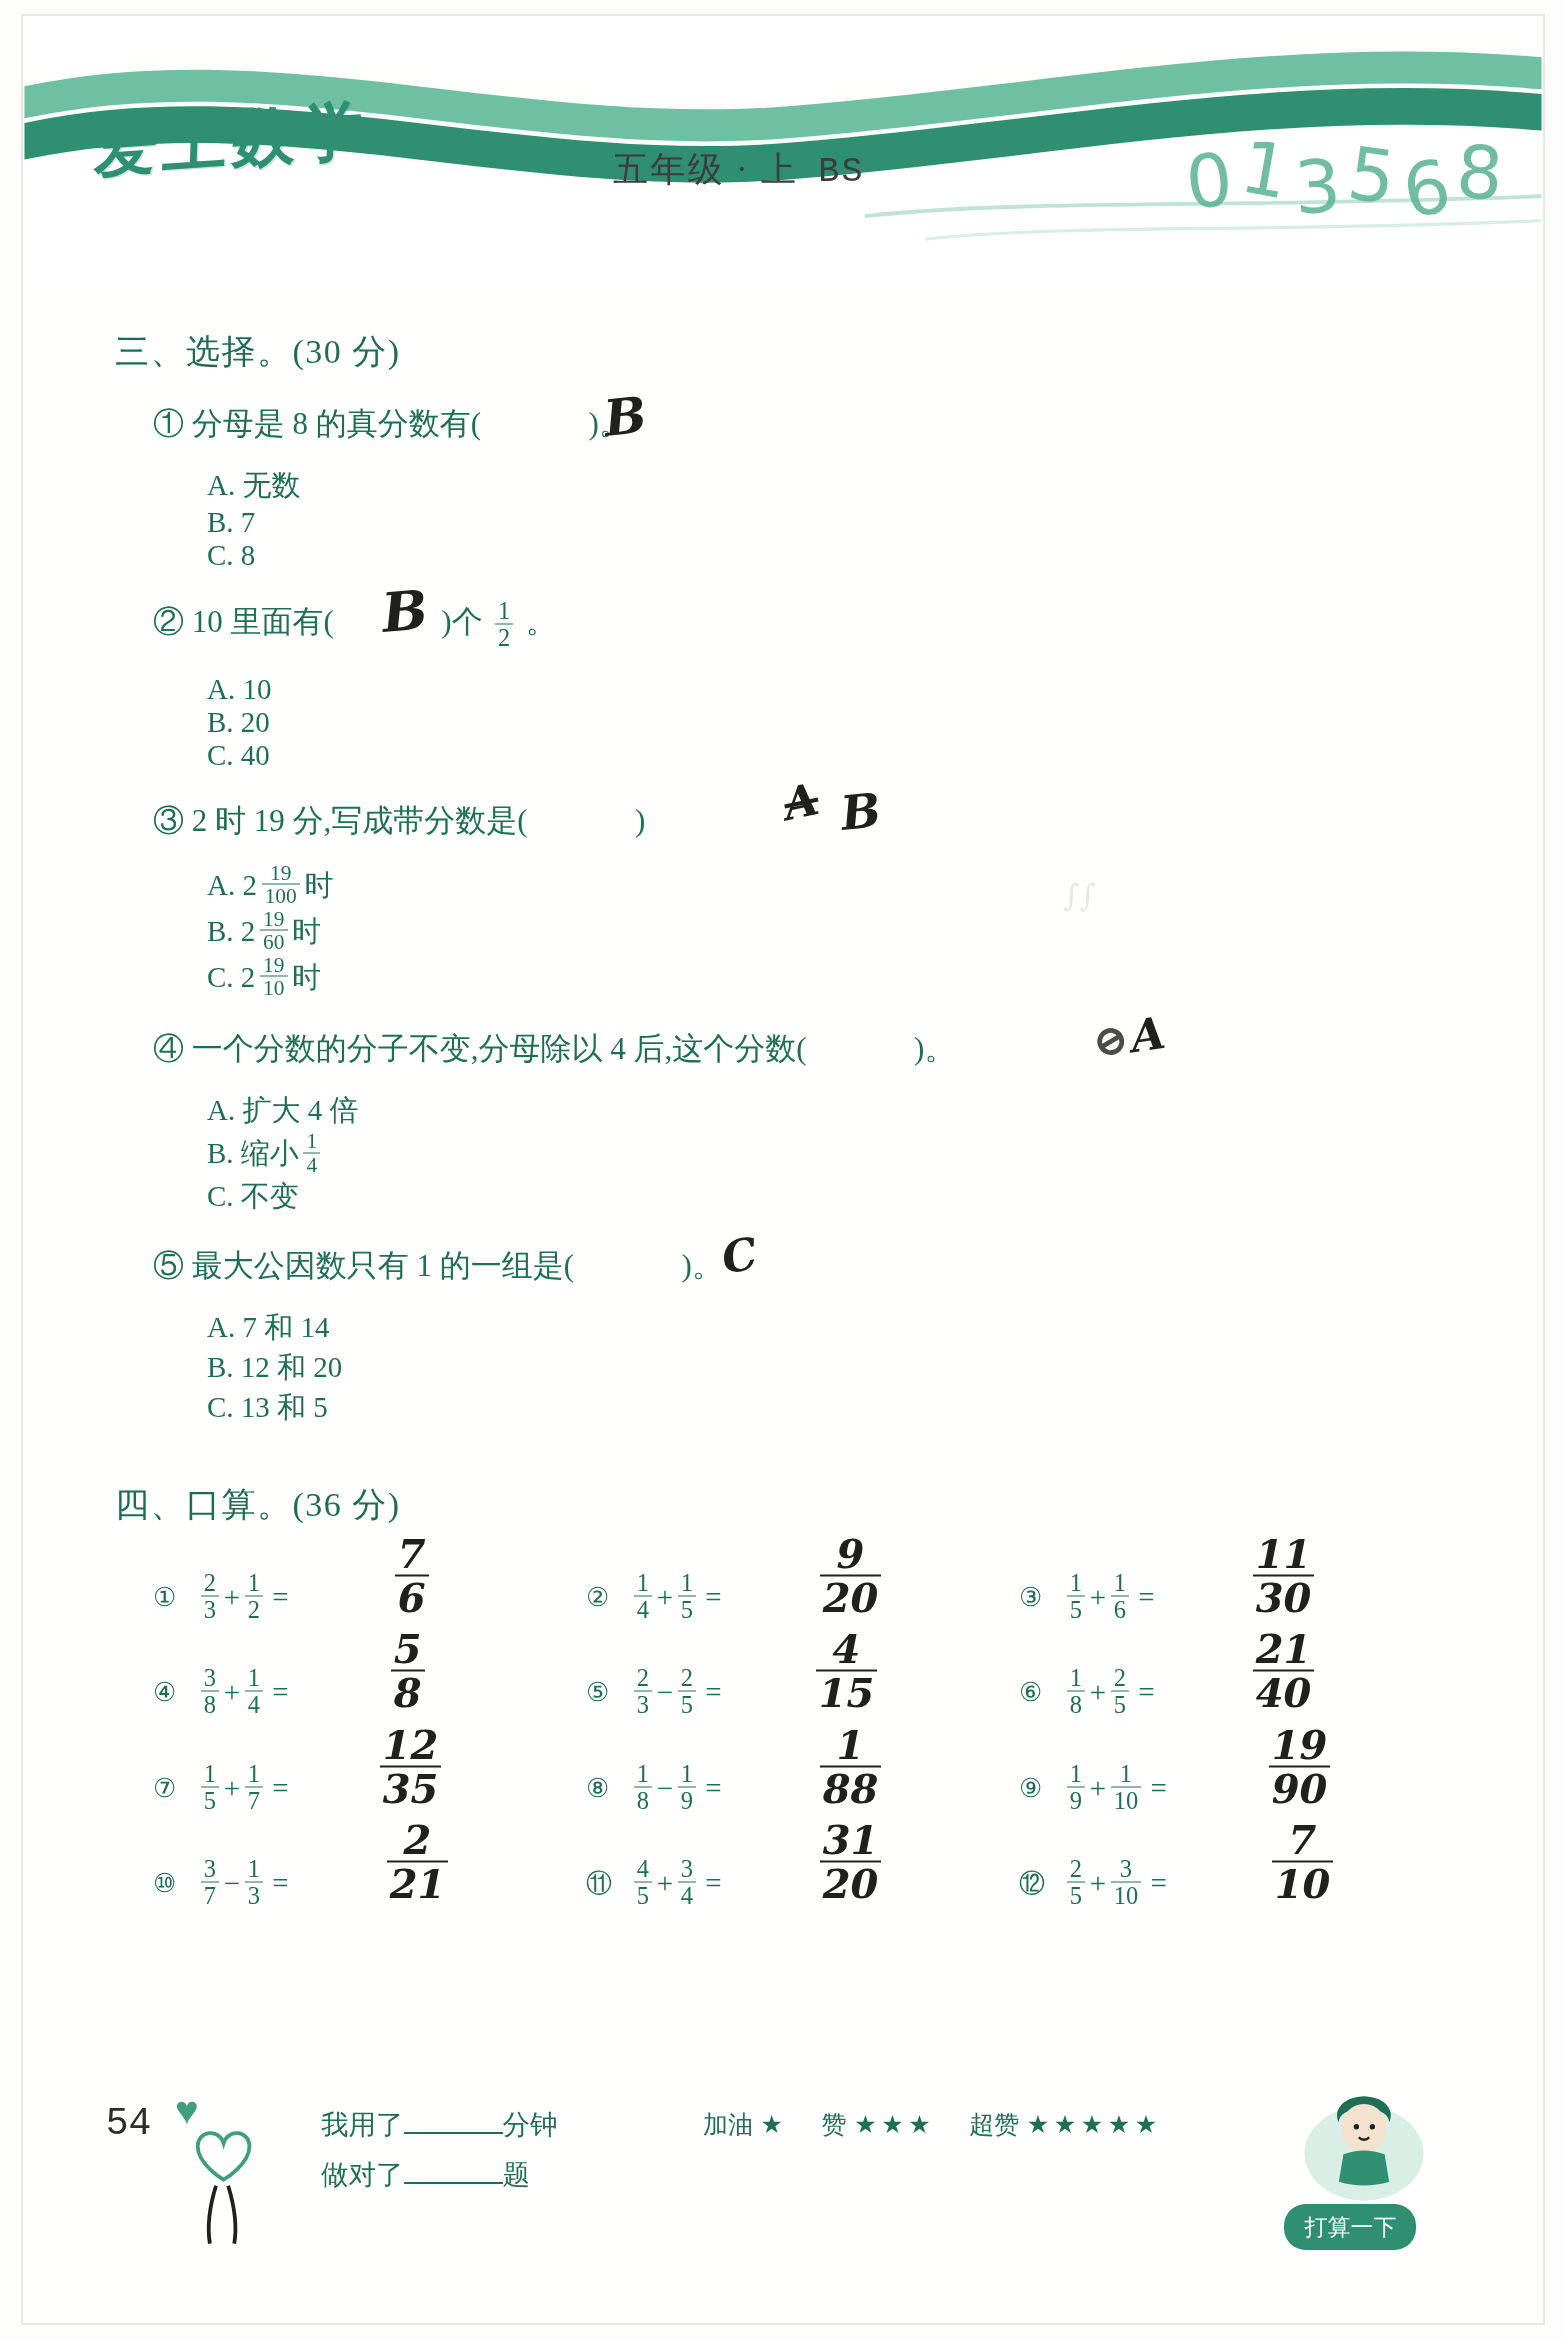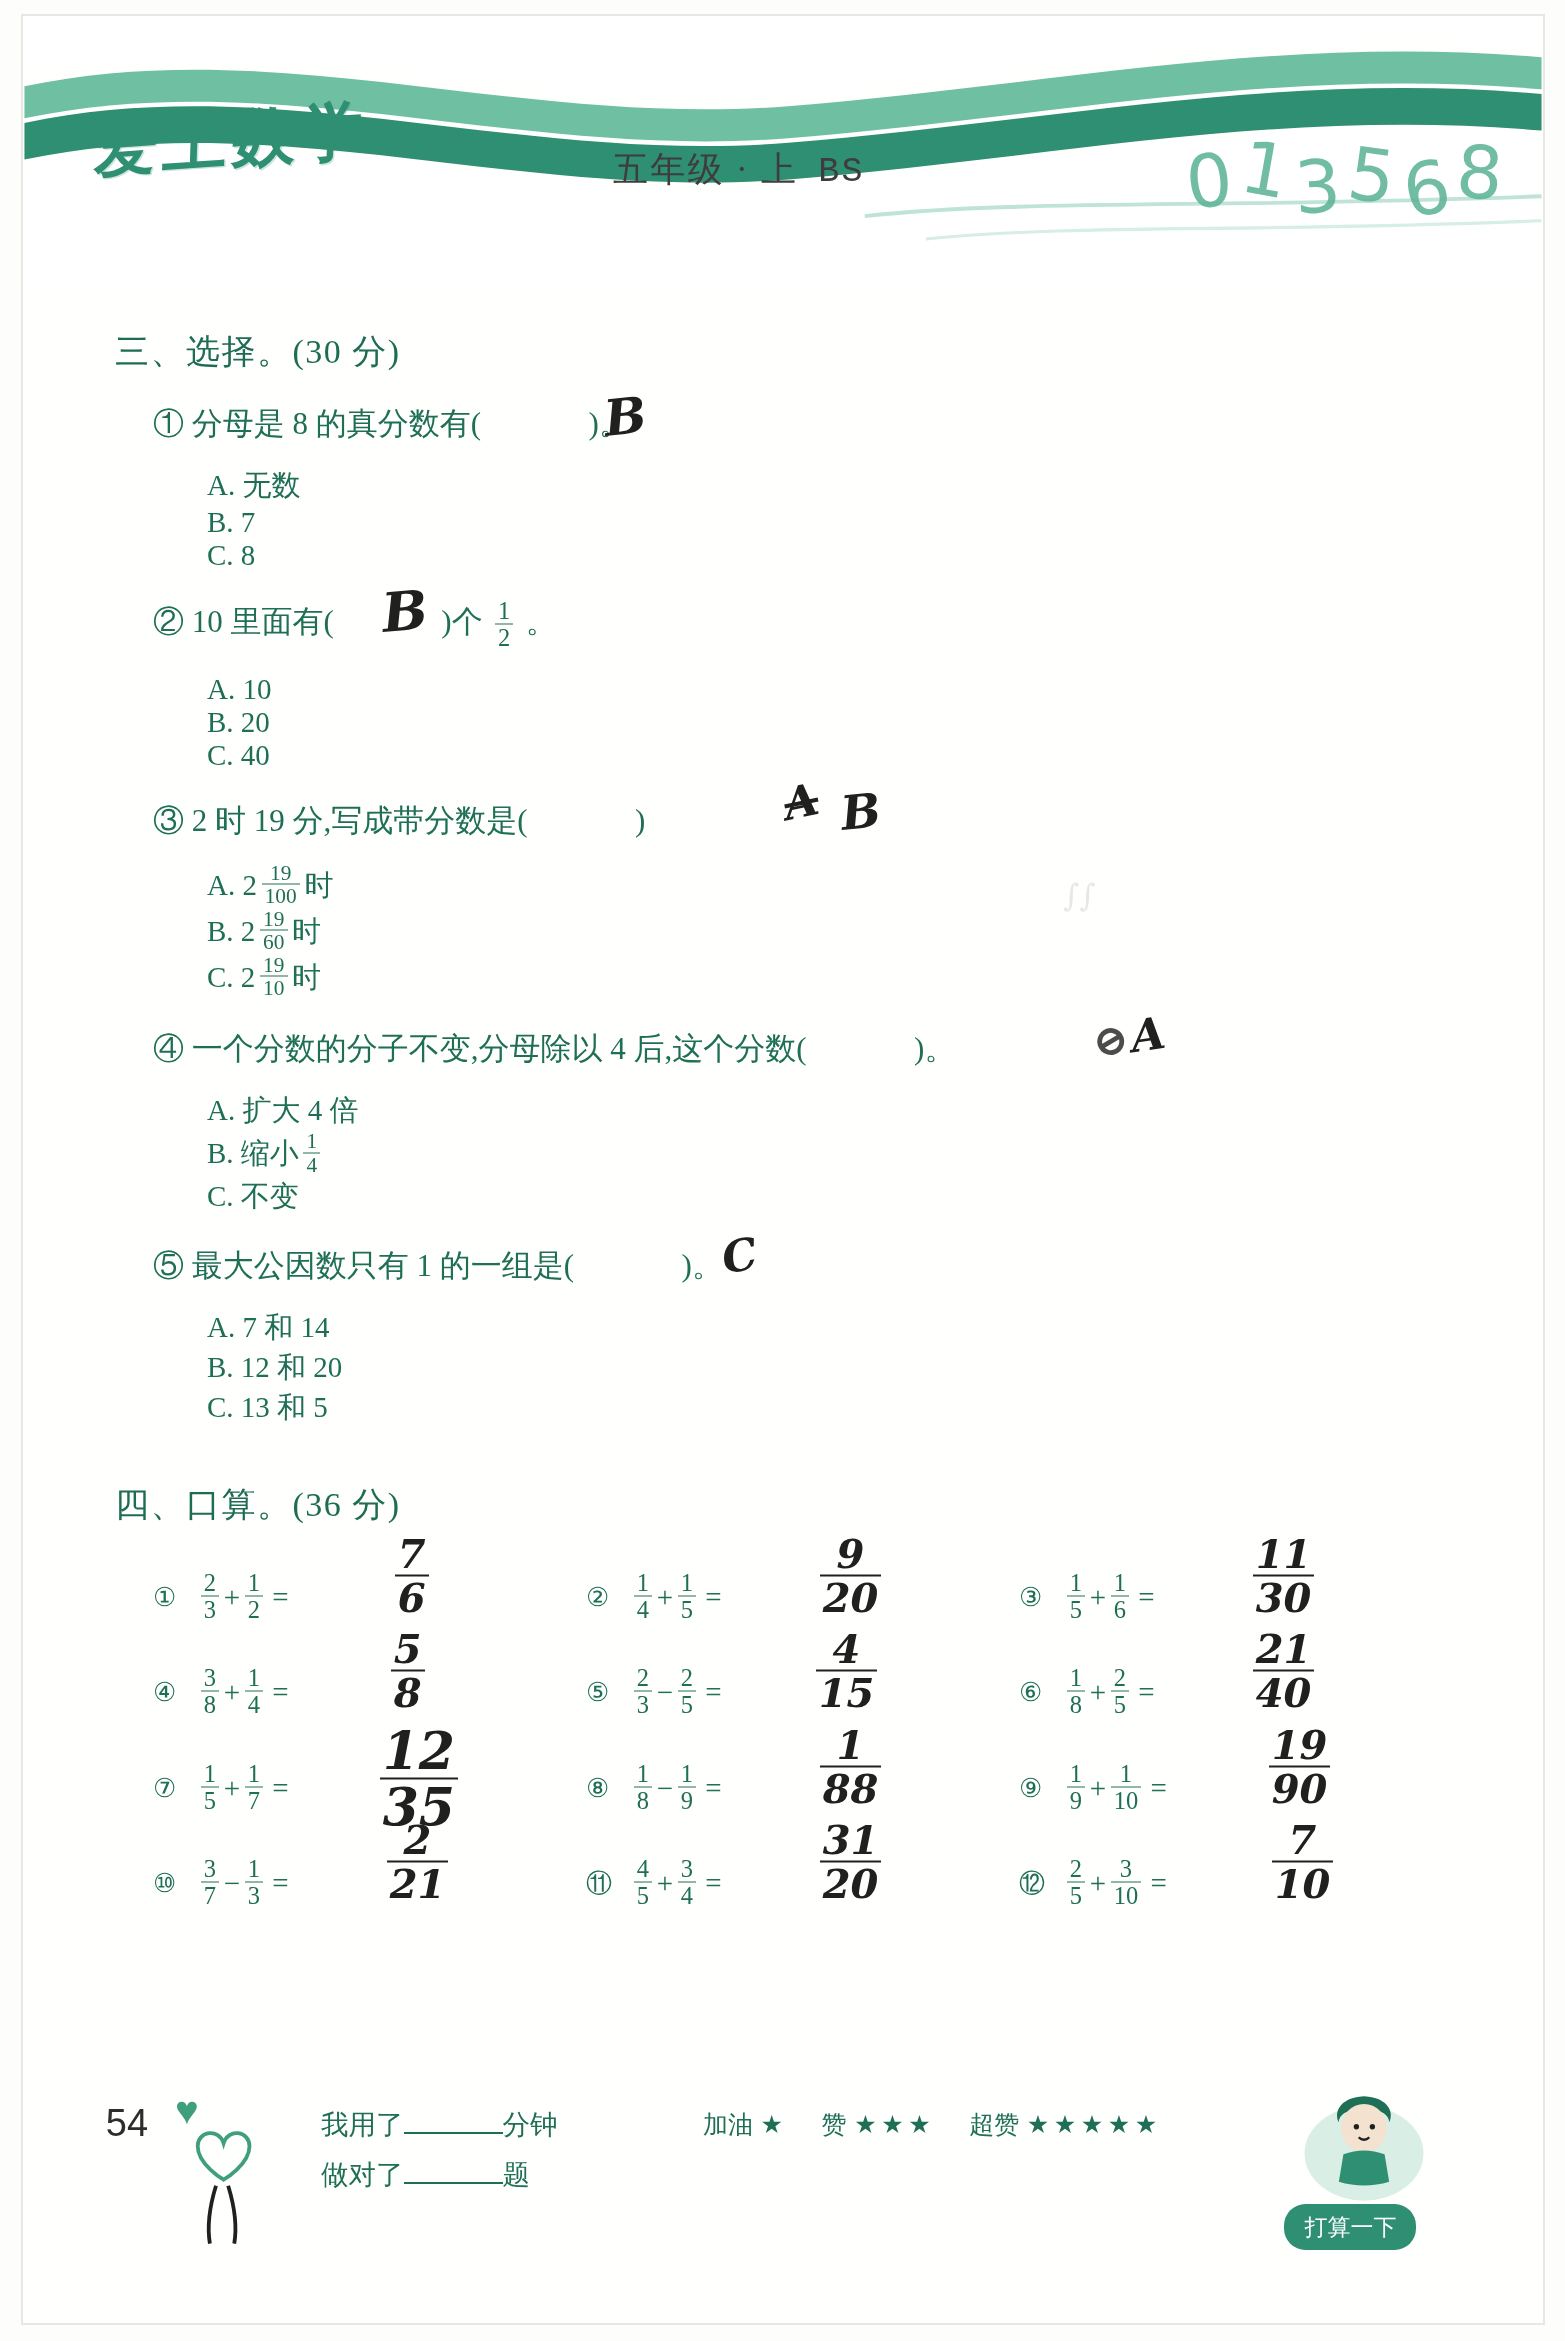--- a/index.html
+++ b/index.html
@@ -158,21 +158,21 @@
     position: absolute;
     left: 92px; top: 2079px;
     width: 1391px;
     height: 199px;
   }
   .pagenum {
     position: absolute;
     left: 13.8px; top: 23px;
     font-size: 38px;
     color: #2d2d2d;
-    font-family: Liberation Sans, sans-serif;
+    font-family: Liberation Mono, monospace;
     text-align: center;
   }
   .hearts {
     position: absolute;
     left: 83px; top: 7.6px;
     color: #3f9e7d;
     font-size: 40px;
   }
   .foot-lines {
     position: absolute;
@@ -504,21 +504,21 @@
               <span class="num">1</span>
               <span class="den">5</span>
             </span>
           <span>+</span>
           <span class="frac">
               <span class="num">1</span>
               <span class="den">7</span>
             </span>
           <span class="eq">=</span>
           <span class="hand" style="left:222px; top:-37px;">
-            <span class="frac" style="font-size:52px;">
+            <span class="frac" style="font-size:40px;">
                 <span class="num">12</span>
                 <span class="den" style="border-top:2.3px solid #20201f">35</span>
               </span>
           </span>
         </div>
         <div class="oral-cell">
           <span class="idx">⑧</span>
           <span class="frac">
               <span class="num">1</span>
               <span class="den">8</span>

